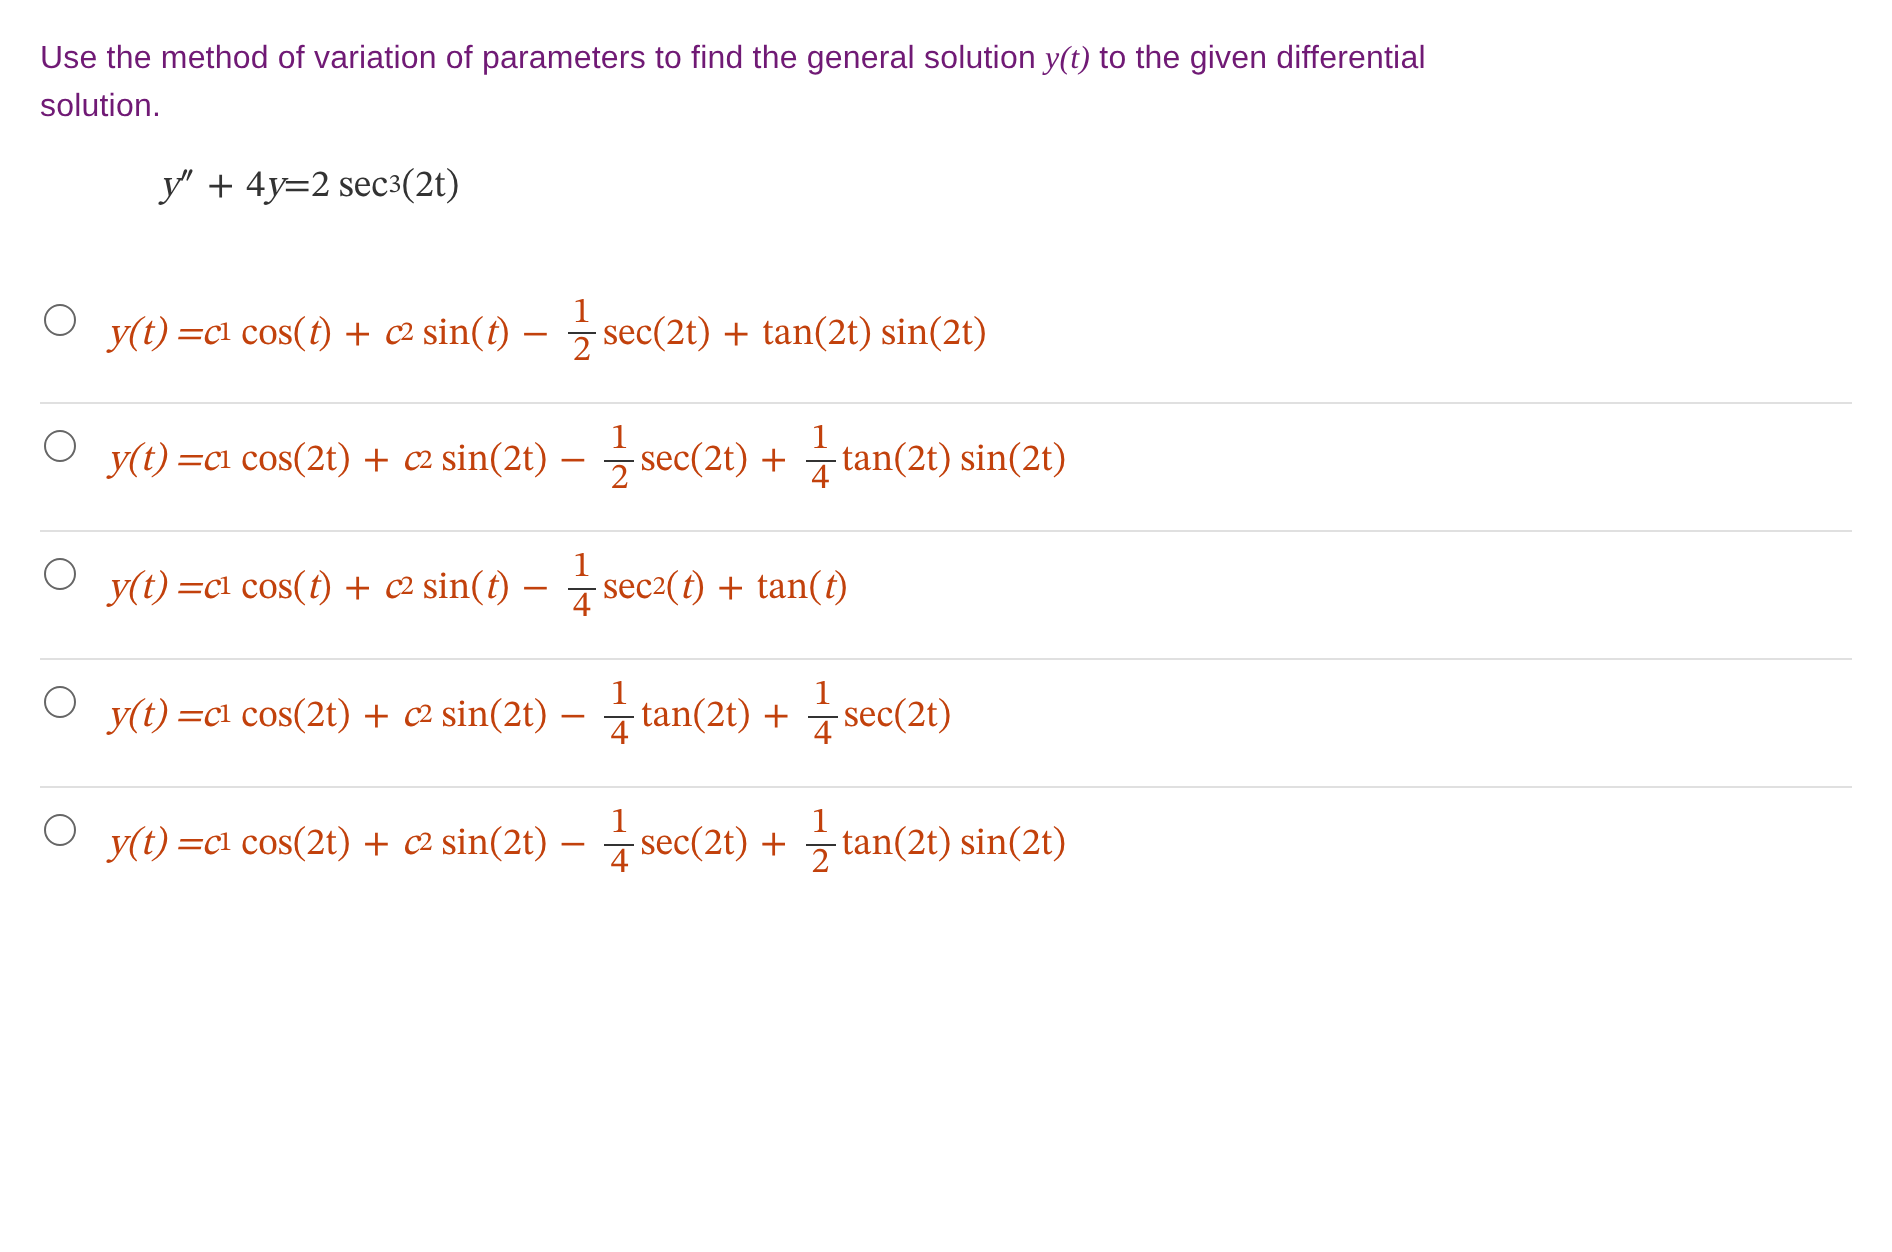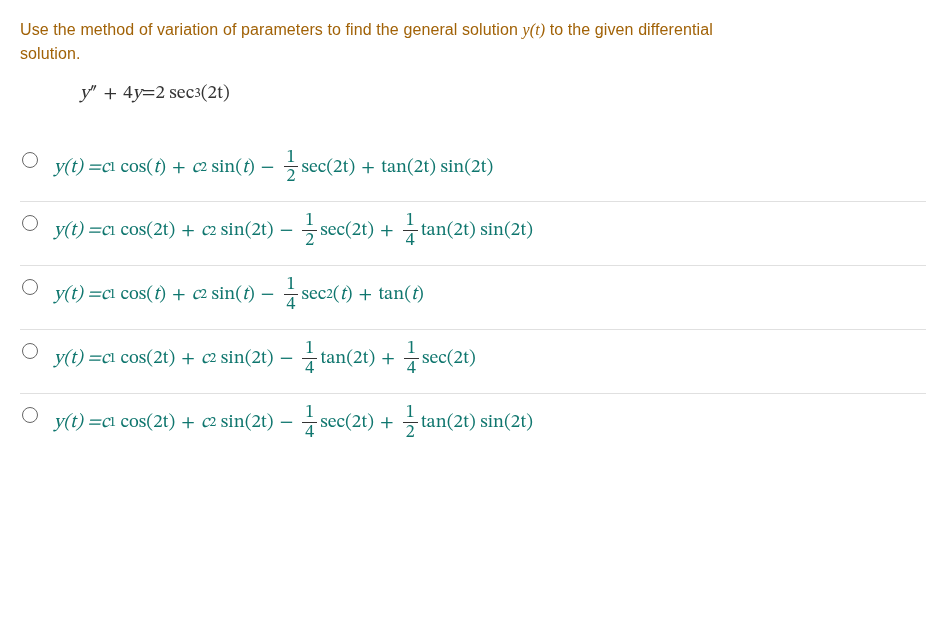--- a/index.html
+++ b/index.html
@@ -7,21 +7,21 @@
     padding: 18px 20px;
     font-family: "Segoe UI", "Helvetica Neue", Arial, sans-serif;
     font-size: 16px;
     color: #333;
     background: #fff;
     width: 946px;
     box-sizing: border-box;
     line-height: 1.5;
   }
   .prompt {
-    color: #a16207;
+    color: #701a75;
     font-size: 16px;
     letter-spacing: 0.1px;
   }
   .equation-block {
     margin: 14px 0 30px 60px;
     font-family: "Cambria Math", "STIX Two Math", "Latin Modern Math", serif;
     font-size: 19px;
   }
   .options {
     margin-top: 18px;
@@ -42,21 +42,21 @@
     border-radius: 50%;
     flex: 0 0 auto;
     margin-top: 3px;
     margin-right: 16px;
     margin-left: 2px;
     background: #fff;
   }
   .opt-math {
     font-family: "Cambria Math", "STIX Two Math", "Latin Modern Math", serif;
     font-size: 19px;
-    color: #0f766e;
+    color: #c2410c;
     white-space: nowrap;
   }
   
   .m {
     display: inline-flex;
     align-items: center;
     white-space: nowrap;
   }
   .ital { font-style: italic; }
   .rm { font-style: normal; text-align: center; }

